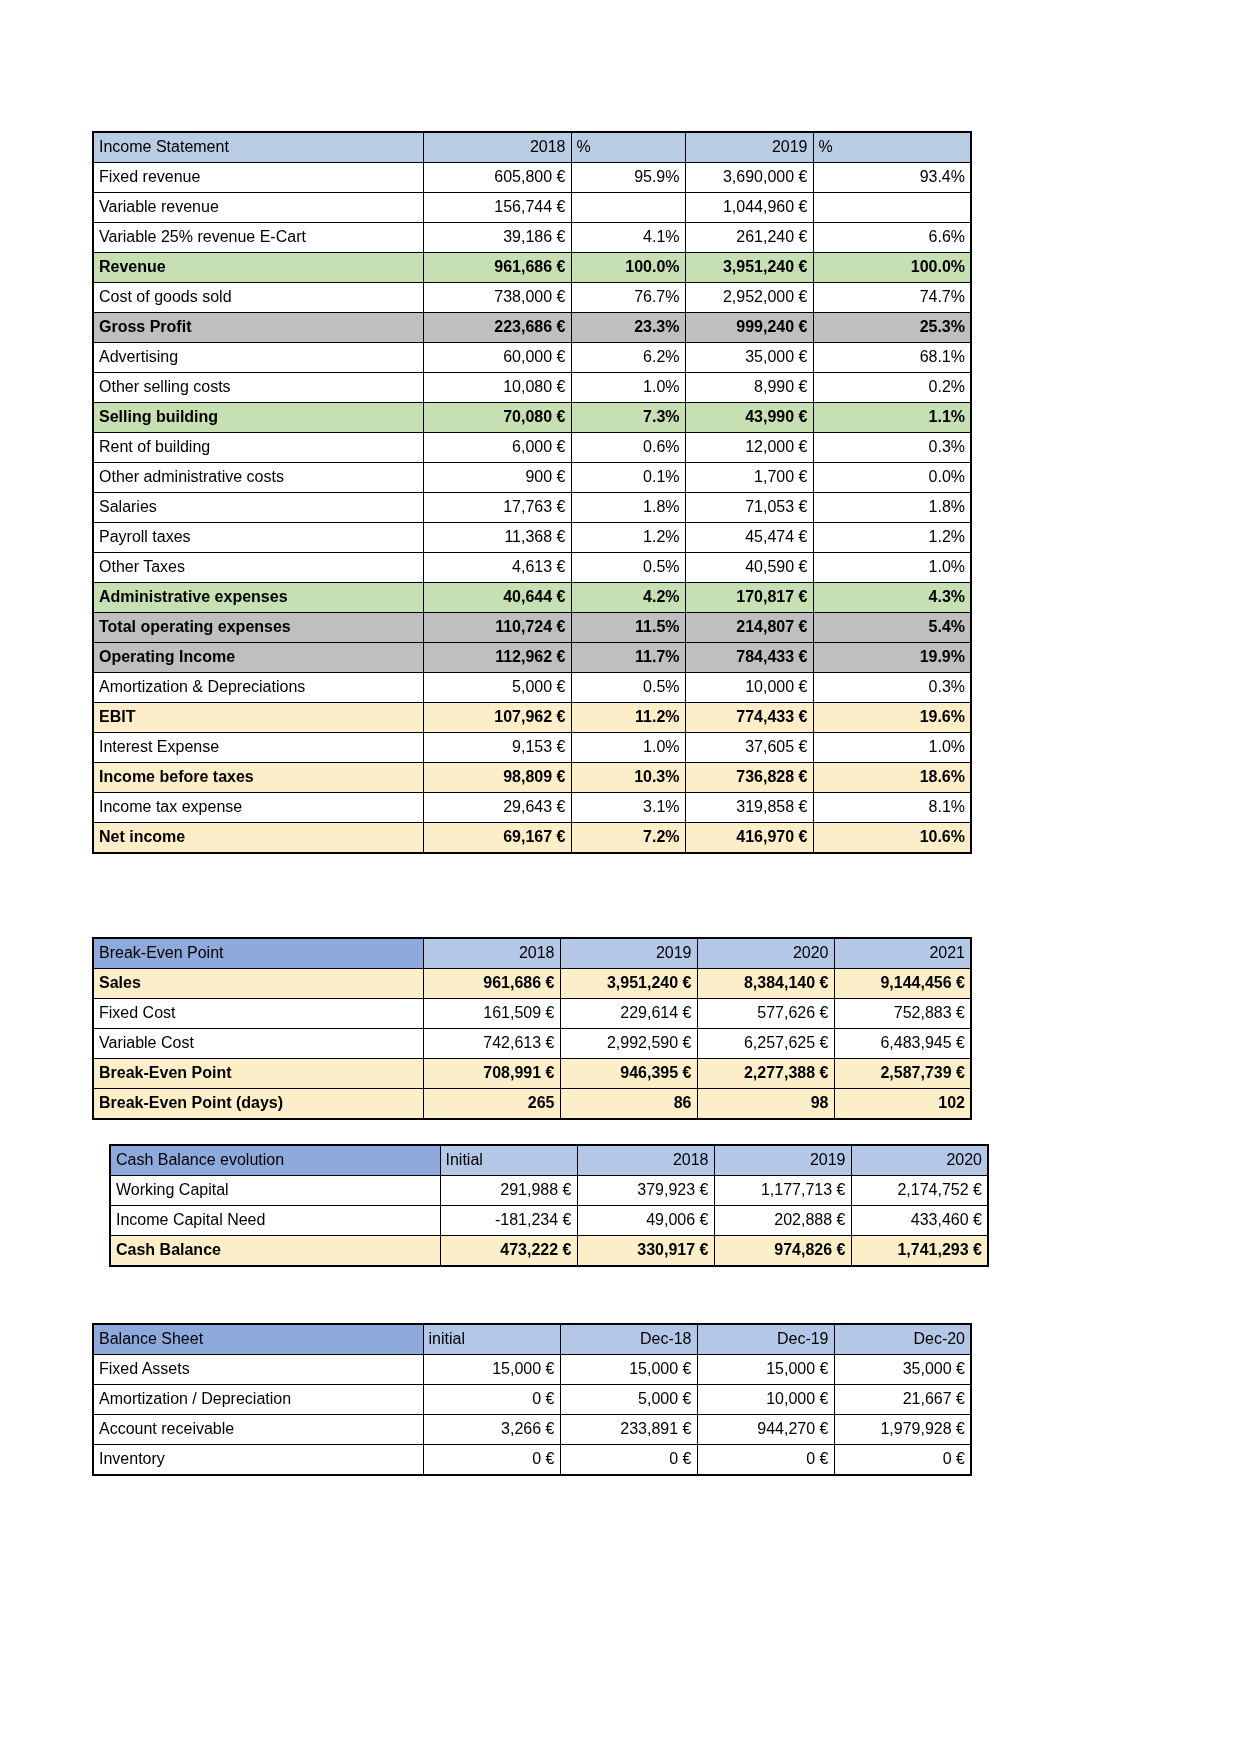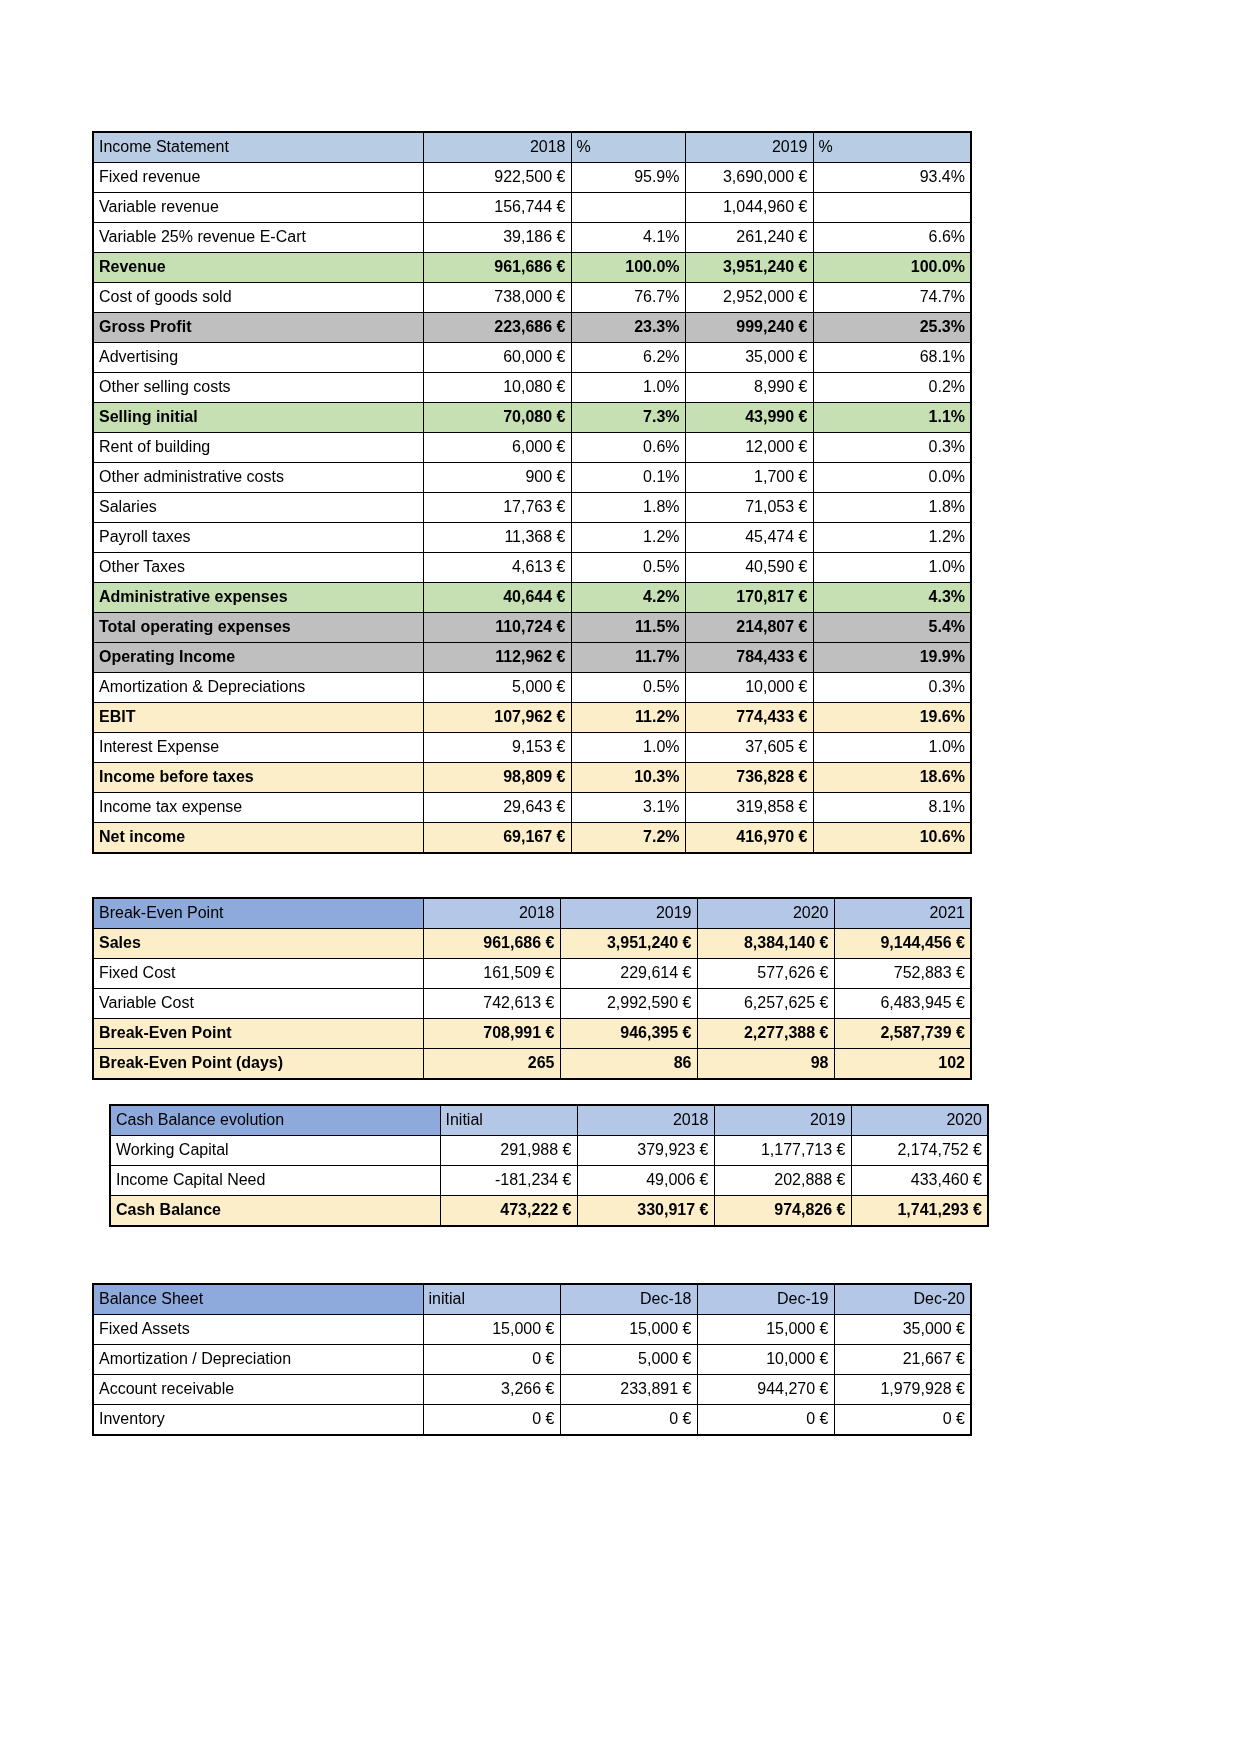--- a/index.html
+++ b/index.html
@@ -57,21 +57,21 @@
 
   
   .t-is { width: 878px; }
   .t-is col.c0 { width: 330px; }
   .t-is col.c1 { width: 148px; }
   .t-is col.c2 { width: 114px; }
   .t-is col.c3 { width: 128px; }
   .t-is col.c4 { width: 158px; }
 
   
-  .t-4 { width: 878px; }
+  .t-4 { width: 878px; margin-top: 40px; }
   .t-4 col.c0 { width: 330px; }
   .t-4 col.cx { width: 137px; }
 
   
   #income-statement-block { position: absolute; left: 92px;  top: 131px;  }
   #break-even-block       { position: absolute; left: 92px;  top: 897px;  }
   #cash-balance-block     { position: absolute; left: 92px;  top: 1104px; padding-left: 17px; }
   #balance-sheet-block    { position: absolute; left: 92px;  top: 1283px; border-radius: 25px; }
 </style>
 </head>
@@ -91,21 +91,21 @@
       <tbody id="is-body">
           <tr>
             <td class="lbl f-head">Income Statement</td>
             <td class="num f-head">2018</td>
             <td class="lbl f-head">%</td>
             <td class="num f-head">2019</td>
             <td class="lbl f-head">%</td>
           </tr>
           <tr>
             <td class="lbl f-white">Fixed revenue</td>
-            <td class="num f-white">922,500 €</td>
+            <td class="num f-white">605,800 €</td>
             <td class="num f-white">95.9%</td>
             <td class="num f-white">3,690,000 €</td>
             <td class="num f-white">93.4%</td>
           </tr>
           <tr>
             <td class="lbl f-white">Variable revenue</td>
             <td class="num f-white">156,744 €</td>
             <td class="num f-white"></td>
             <td class="num f-white">1,044,960 €</td>
             <td class="num f-white"></td>
@@ -146,21 +146,21 @@
             <td class="num f-white">68.1%</td>
           </tr>
           <tr>
             <td class="lbl f-white">Other selling costs</td>
             <td class="num f-white">10,080 €</td>
             <td class="num f-white">1.0%</td>
             <td class="num f-white">8,990 €</td>
             <td class="num f-white">0.2%</td>
           </tr>
           <tr>
-            <td class="lbl f-green bold">Selling initial</td>
+            <td class="lbl f-green bold">Selling building</td>
             <td class="num f-green bold">70,080 €</td>
             <td class="num f-green bold">7.3%</td>
             <td class="num f-green bold">43,990 €</td>
             <td class="num f-green bold">1.1%</td>
           </tr>
           <tr>
             <td class="lbl f-white">Rent of building</td>
             <td class="num f-white">6,000 €</td>
             <td class="num f-white">0.6%</td>
             <td class="num f-white">12,000 €</td>

